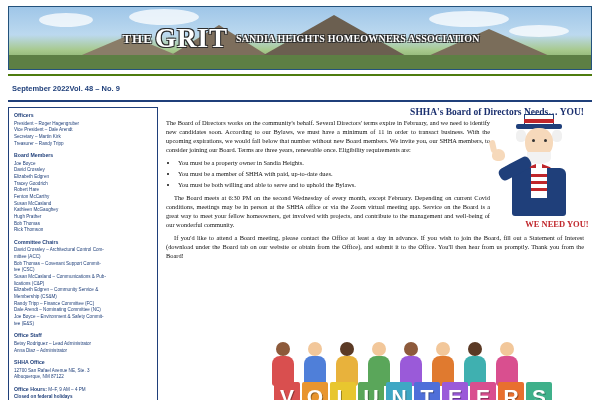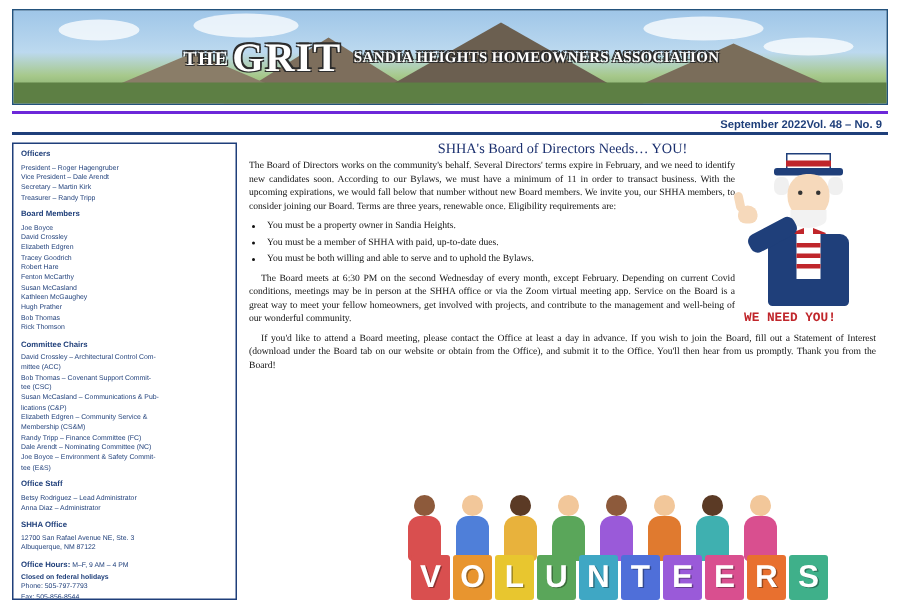--- a/index.html
+++ b/index.html
@@ -53,25 +53,25 @@
     font-family:"Liberation Serif", serif;
     font-weight:bold; font-size:10px;
     color:#ffffff; letter-spacing:0.2px;
     margin-left:8px; vertical-align:middle;
     text-shadow:1px 1px 0 #2d2d2d, -1px 1px 0 #2d2d2d, 1px -1px 0 #2d2d2d, -1px -1px 0 #2d2d2d;
   }
 
   
   .datebar {
     width:584px; height:16px;
-    border-top:2px solid #6d28d9;
+    border-top:2px solid #4d7c0f;
     border-bottom:2px solid #1f3f7a;
     margin-top:4px;
-    display:flex; align-items:center; justify-content:flex-end;
-    padding:0 4px;
+    display:flex; align-items:center; justify-content:flex-start;
+    padding:12px 4px;
     font-size:7.5px; font-weight:bold; color:#1f3f7a;
   }
 
   
   .columns {
     display:flex;
     width:584px;
     margin-top:5px;
     gap:8px;
   }
@@ -90,23 +90,23 @@
     margin:0 0 1px 0;
   }
   .sec-block { margin-bottom:5px; }
   .sec-block div { white-space:nowrap; overflow:hidden; }
 
   .col-right {
     width:418px;
     position:relative;
   }
   .art-title {
-    text-align:center;
-    font-family:"Liberation Serif", serif;
-    font-weight:normal; font-size:9.5px; color:#1a2f6e;
+    text-align:right;
+    font-family:"Liberation Serif", serif;
+    font-weight:bold; font-size:9.5px; color:#1a2f6e;
     margin:0 0 1px 0;
   }
   .art-sub {
     text-align:center;
     font-family:"Liberation Serif", serif;
     font-weight:bold; font-size:7px; color:#1a2f6e;
     margin:0 0 5px 0;
   }
   .art-body {
     font-family:"Liberation Serif", serif;
@@ -123,24 +123,24 @@
   .wrap-col {
     display:flow-root;
   }
   .uncle {
     float:right;
     width:88px; height:112px;
     margin:0 0 2px 6px;
     position:relative;
   }
   .need-you {
-    position:absolute; left:0; bottom:0;
+    position:absolute; left:17px; bottom:0;
     width:88px;
-    text-align:left;
-    font-family:Liberation Mono, monospace;
+    text-align:center;
+    font-family:Liberation Serif, serif;
     font-weight:bold; font-size:8.5px;
     color:#c0262b;
   }
 
   
   .us-hat-brim { position:absolute; left:20px; top:6px; width:46px; height:5px; background:#1f3f7a; border-radius:2px; }
   .us-hat-top { position:absolute; left:28px; top:-4px; width:30px; height:12px; background:#ffffff; border:1px solid #1f3f7a; }
   .us-hat-band { position:absolute; left:28px; top:1px; width:30px; height:4px; background:#c0262b; }
   .us-hair-l { position:absolute; left:20px; top:12px; width:10px; height:12px; background:#f0f0f0; border-radius:40%; }
   .us-hair-r { position:absolute; left:56px; top:12px; width:10px; height:12px; background:#f0f0f0; border-radius:40%; }

